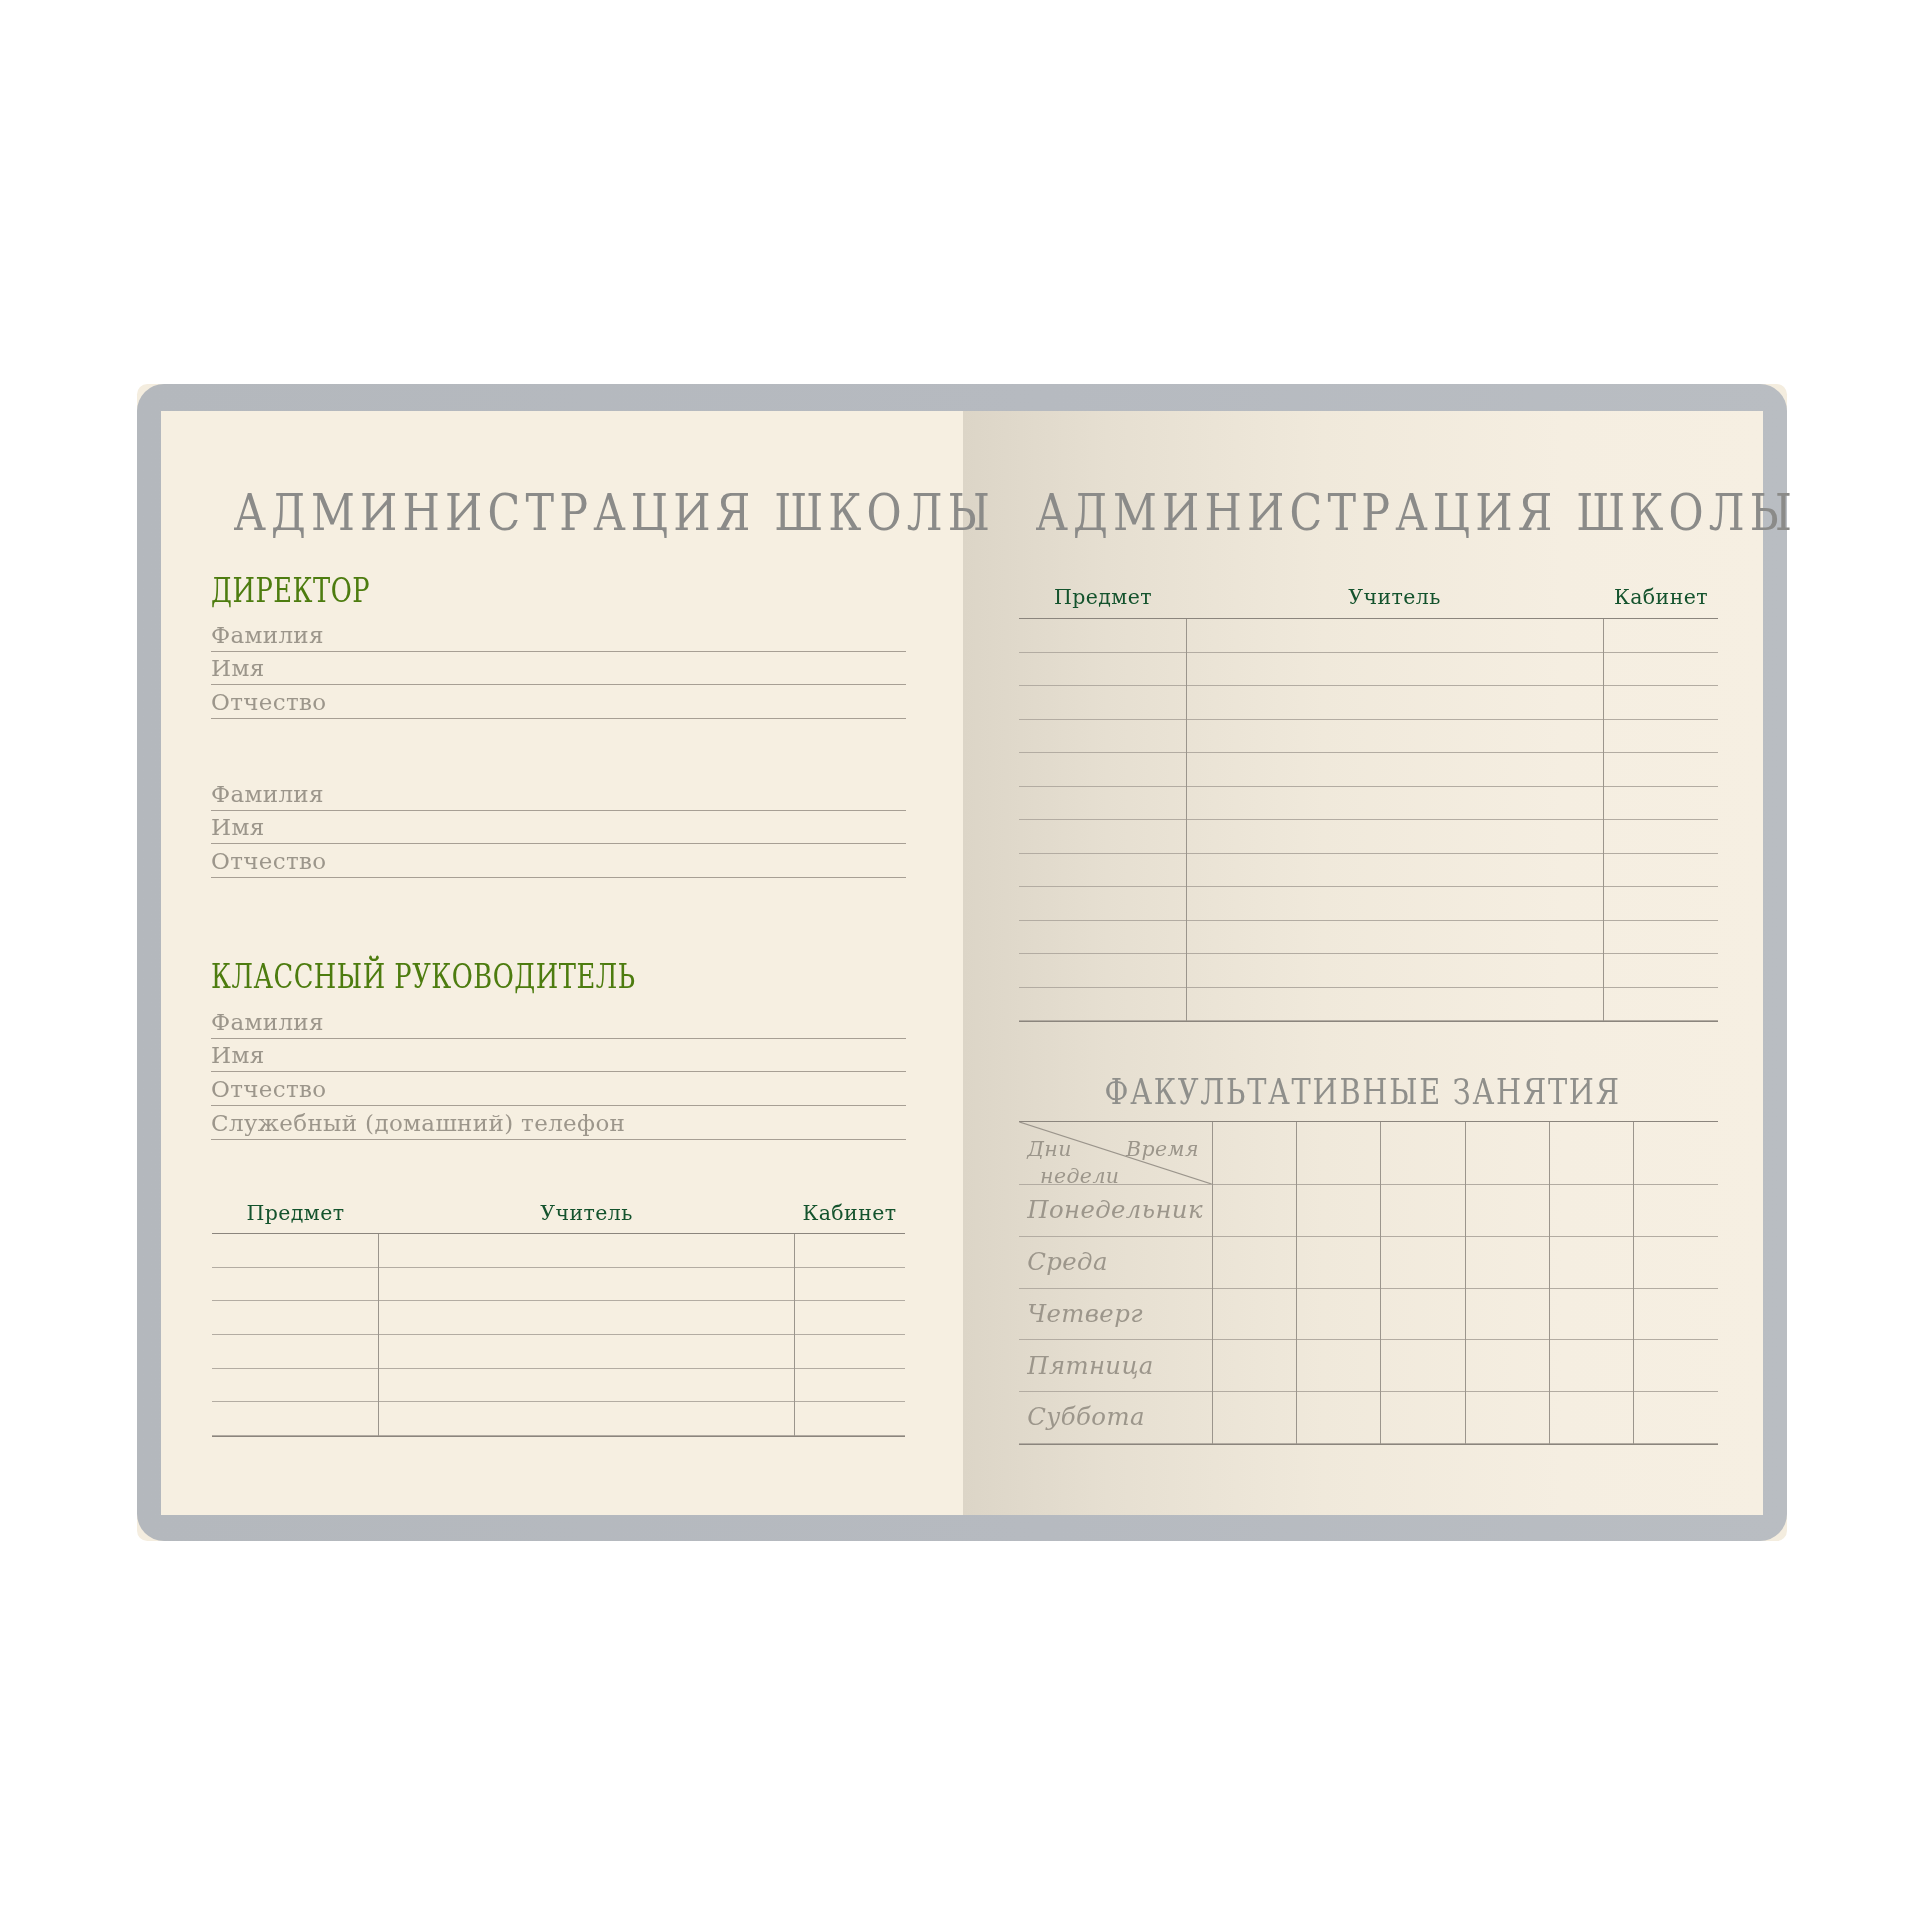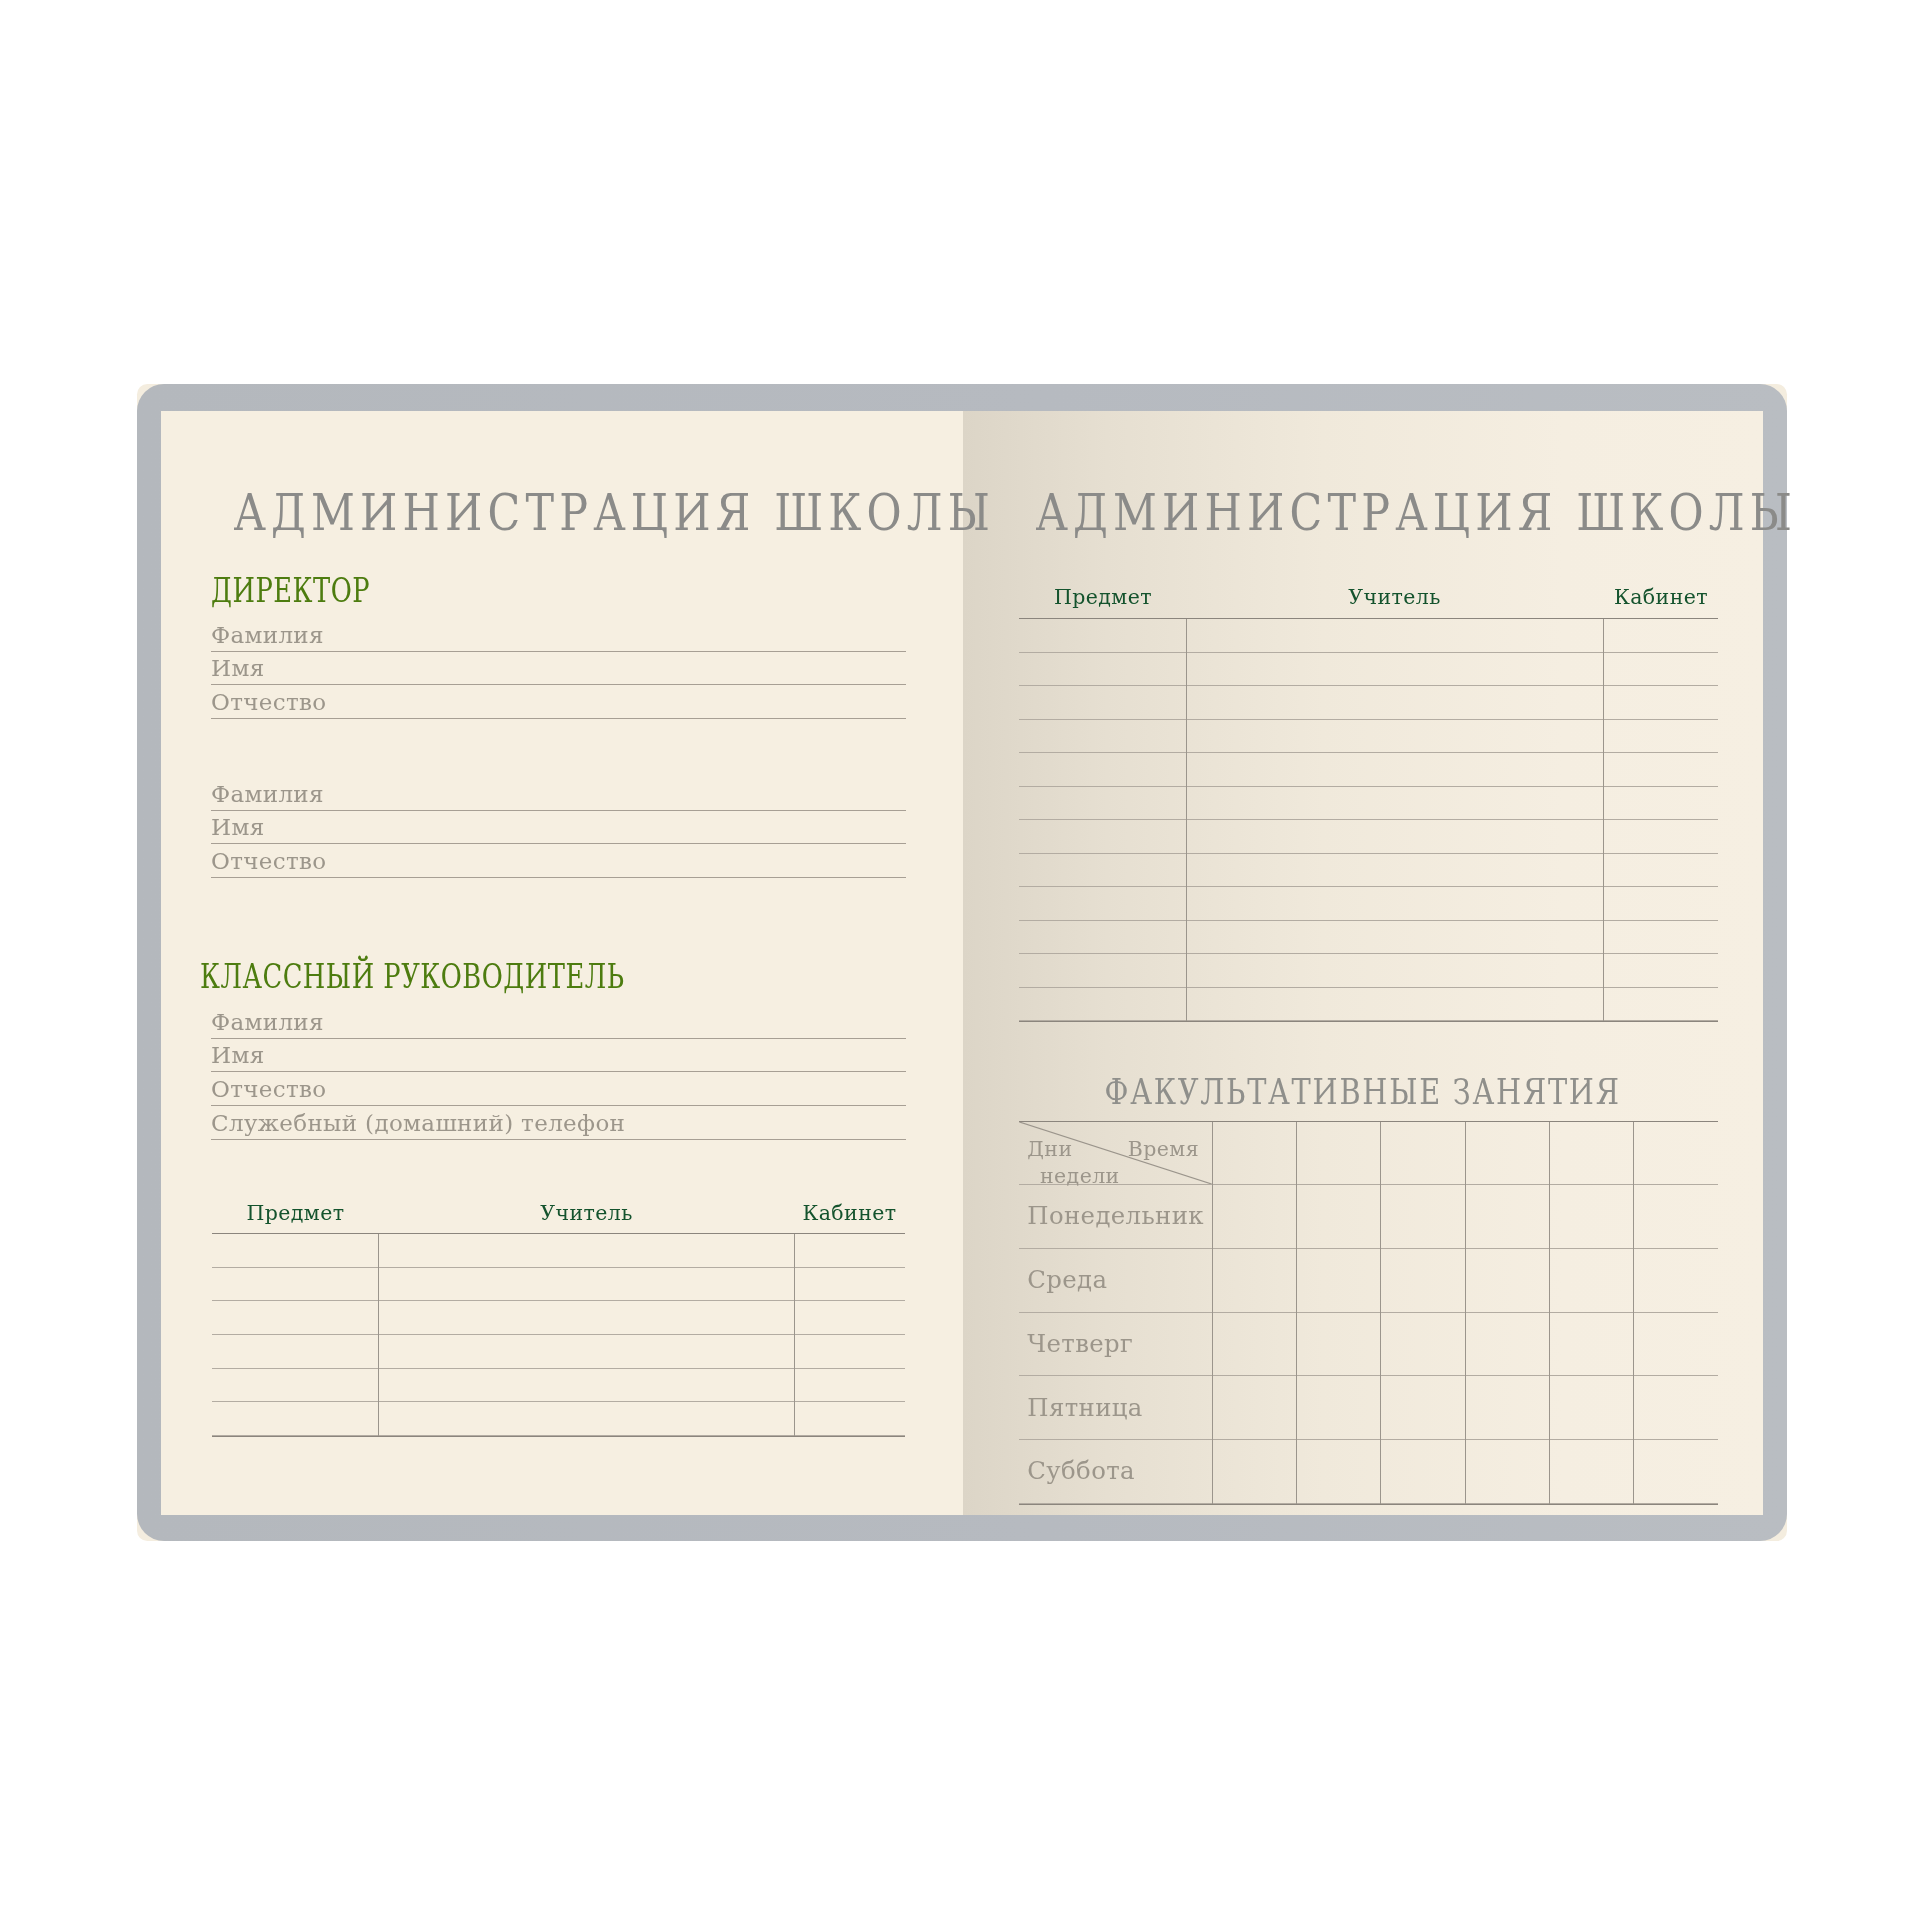--- a/index.html
+++ b/index.html
@@ -78,21 +78,21 @@
   <div class="field" style="left:211px;top:773px;width:695px;">
     <span class="label-text">Фамилия</span>
   </div>
   <div class="field" style="left:211px;top:806px;width:695px;">
     <span class="label-text">Имя</span>
   </div>
   <div class="field" style="left:211px;top:840px;width:695px;">
     <span class="label-text">Отчество</span>
   </div>
 
-  <div class="sect" style="left:200px;top:960px;">
+  <div class="sect" style="left:211px;top:960px;">
     <span class="cx-l">КЛАССНЫЙ РУКОВОДИТЕЛЬ</span>
   </div>
   <div class="field" style="left:211px;top:1001px;width:695px;">
     <span class="label-text">Фамилия</span>
   </div>
   <div class="field" style="left:211px;top:1034px;width:695px;">
     <span class="label-text">Имя</span>
   </div>
   <div class="field" style="left:211px;top:1068px;width:695px;">
     <span class="label-text">Отчество</span>
@@ -138,21 +138,21 @@
     <div class="row"></div>
     <div class="row"></div>
     <div class="vline" style="left:167px;"></div>
     <div class="vline" style="left:584px;"></div>
   </div>
 
   <div class="subtitle" style="left:963px;top:1074px;width:800px;">
     <span class="cx-c" style="transform:scaleX(0.8);">ФАКУЛЬТАТИВНЫЕ ЗАНЯТИЯ</span>
   </div>
 
-  <div class="ftbl" style="left:1019px;top:1121px;width:699px;height:384px;">
+  <div class="ftbl" style="left:1019px;top:1121px;width:699px;height:324px;font-style:italic;">
     <div class="fhead">
       <svg width="193" height="62" style="position:absolute;left:0;top:0;" viewBox="0 0 301 97">
         <line x1="0" y1="0" x2="301" y2="97" stroke="#9b958c" stroke-width="2"></line>
       </svg>
       <div class="corner-lbl" style="left:8.3px;top:16.7px;">Дни</div>
       <div class="corner-lbl" style="left:21px;top:44px;">недели</div>
       <div class="corner-lbl" style="left:0;top:16.7px;width:180px;text-align:right;">Время</div>
     </div>
     <div class="frow">
       <span class="day-text">Понедельник</span>

